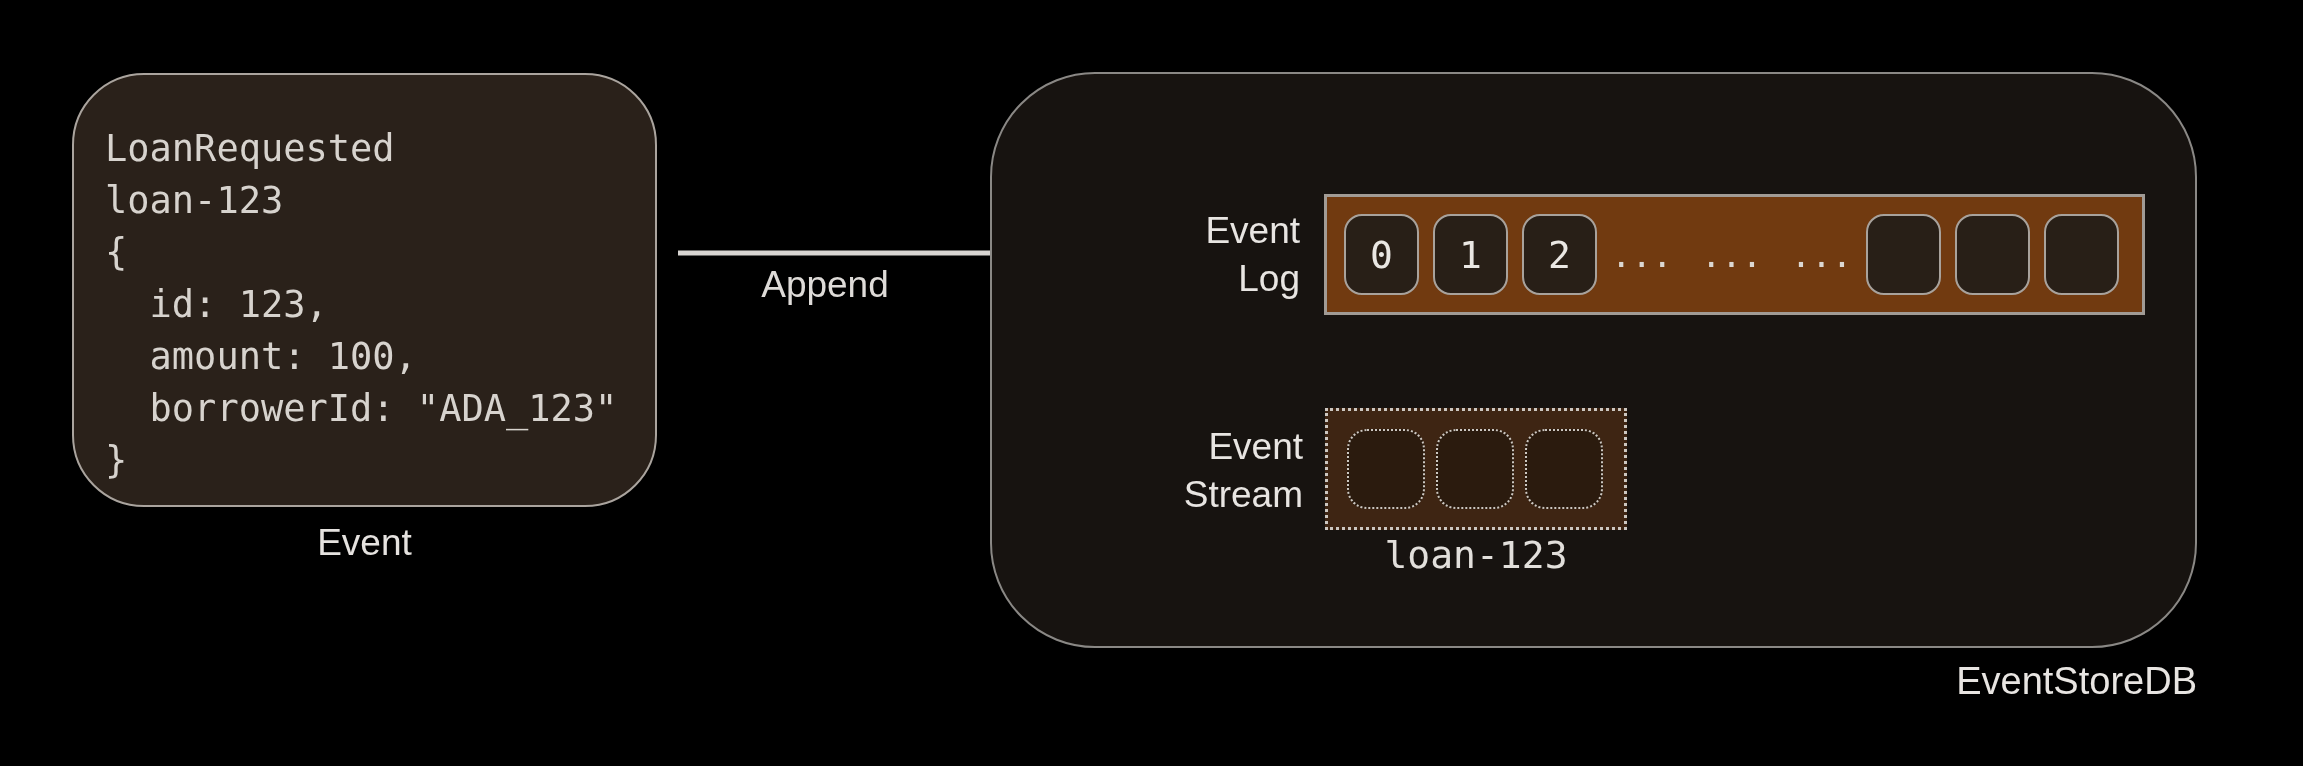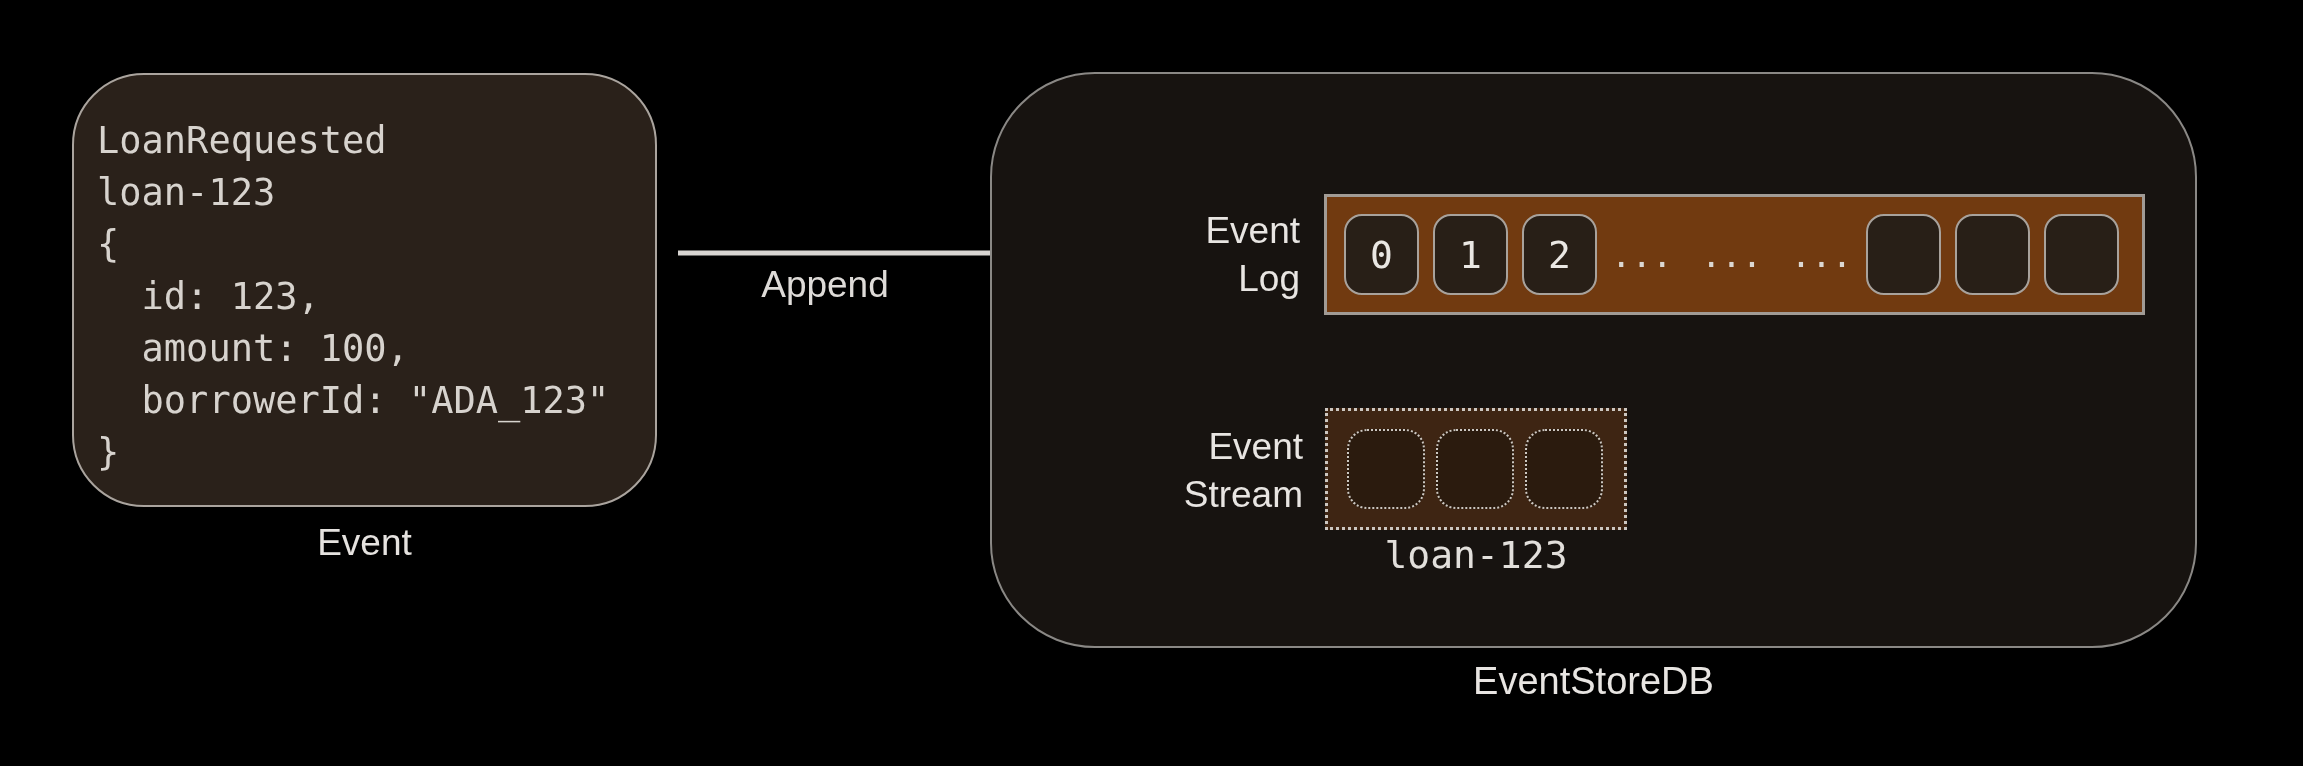--- a/index.html
+++ b/index.html
@@ -13,21 +13,21 @@
   
   .code-box{
     position:absolute;left:72px;top:73px;
     width:585px;height:434px;
     box-sizing:border-box;
     background:var(--card_fill,#2a211a);
     border:2.5px solid #aaa49e;
     border-radius:72px;
   }
   .code-box pre{
-    margin:0;padding:40px 0 0 23px;
+    margin:8px;padding:40px 0 0 23px;
     font-family:"DejaVu Sans Mono",monospace;
     font-size:37px;line-height:52px;
     color:#d7d3ce;white-space:pre;
   }
   .card-caption{
     position:absolute;left:72px;top:522px;width:585px;
     text-align:center;font-size:37px;color:#e5e2df;
   }
   
   .append-label{
@@ -95,21 +95,21 @@
     border-radius:20px;
   }
   .stream-name{
     position:absolute;left:333px;top:459px;width:302px;
     text-align:center;
     font-family:"DejaVu Sans Mono",monospace;
     font-size:38px;color:#e2dfdb;
   }
   .store-title{
     position:absolute;left:990px;top:660px;width:1207px;
-    text-align:center;font-size:38px;color:#e8e5e2;
+    text-align:right;font-size:38px;color:#e8e5e2;
   }
 </style>
 </head>
 <body>
 
 <div class="canvas">
 
   <div class="code-box">
     <pre>LoanRequested
 loan-123

